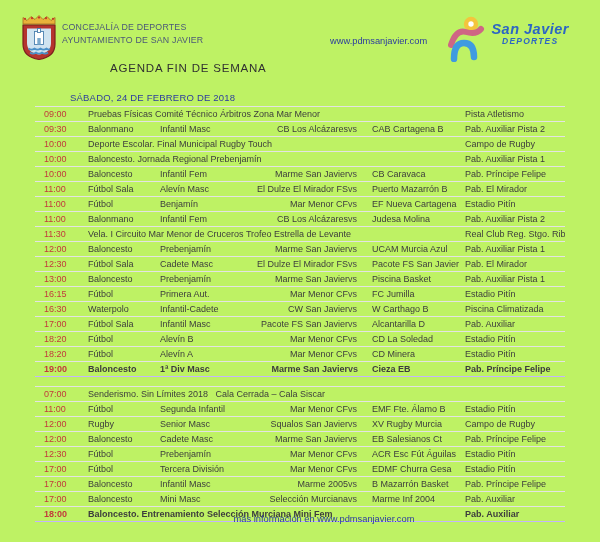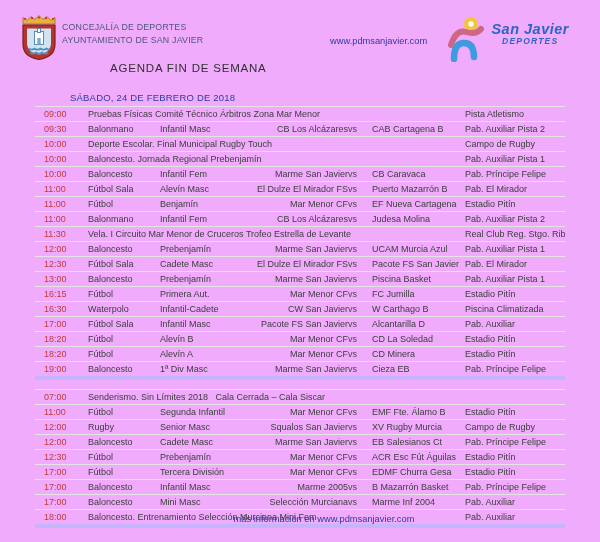--- a/index.html
+++ b/index.html
@@ -1,38 +1,38 @@
 <!DOCTYPE html>
 <html><head>
 <meta charset="utf-8">
 <style>
   html,body{margin:0;padding:0;background:#ffffff;}
   body{width:600px;height:542px;font-family:"Liberation Sans",sans-serif;-webkit-font-smoothing:antialiased;}
-  .page{position:relative;width:600px;height:542px;overflow:hidden;background:#f0abfc;}
+  .page{position:relative;width:600px;height:542px;overflow:hidden;background:#bef264;}
 
   
   .hdr{position:absolute;left:20px;top:12px;right:15px;height:52px;}
   .crest{position:absolute;left:0;top:2px;}
   .org-text{position:absolute;left:42px;top:9px;font-size:8.8px;line-height:13px;color:#4b5878;letter-spacing:.2px;}
   .website{position:absolute;left:310px;top:24px;font-size:9.3px;color:#2c3c9e;}
   .brand{position:absolute;right:16px;top:2px;display:flex;align-items:flex-start;}
   .brand-text{margin-left:4px;margin-top:8px;color:#2c66c4;font-style:italic;}
   .brand-name{font-size:14.5px;font-weight:700;letter-spacing:.5px;line-height:14px;}
   .brand-sub{font-size:8.5px;font-weight:700;letter-spacing:1.2px;text-align:center;line-height:10px;}
 
   
   .title{position:absolute;left:110px;top:62px;font-size:11.5px;letter-spacing:.8px;color:#303030;}
 
   
   .sched{position:absolute;left:35px;top:90px;width:530px;}
   .day-section{width:530px;}
   .day-section + .day-section{margin-top:9px;}
   .day-header{font-size:9.5px;color:#2c3c9e;padding:2px 0 3px 35px;letter-spacing:.2px;}
   .row{display:flex;align-items:center;height:14px;border-top:1px solid #e3e3e3;font-size:9px;color:#3d3d3d;}
-  .day-section .row:last-child{border-bottom:4px solid #c4b5fd;}
+  .day-section .row:last-child{border-bottom:1px solid #c4b5fd;font-weight:bold;}
   .c{white-space:nowrap;overflow:hidden;box-sizing:border-box;}
   .c.time{flex:0 0 53px;padding-left:9px;color:#c13b3b;}
   .c.sport{flex:0 0 72px;}
   .c.cat{flex:0 0 84px;}
   .c.home{flex:0 0 104px;text-align:right;}
   .c.vs{flex:0 0 24px;color:#4a4a4a;}
   .c.away{flex:0 0 93px;}
   .c.venue{flex:1 1 auto;}
   .c.desc{flex:0 0 377px;white-space:pre;}
 

